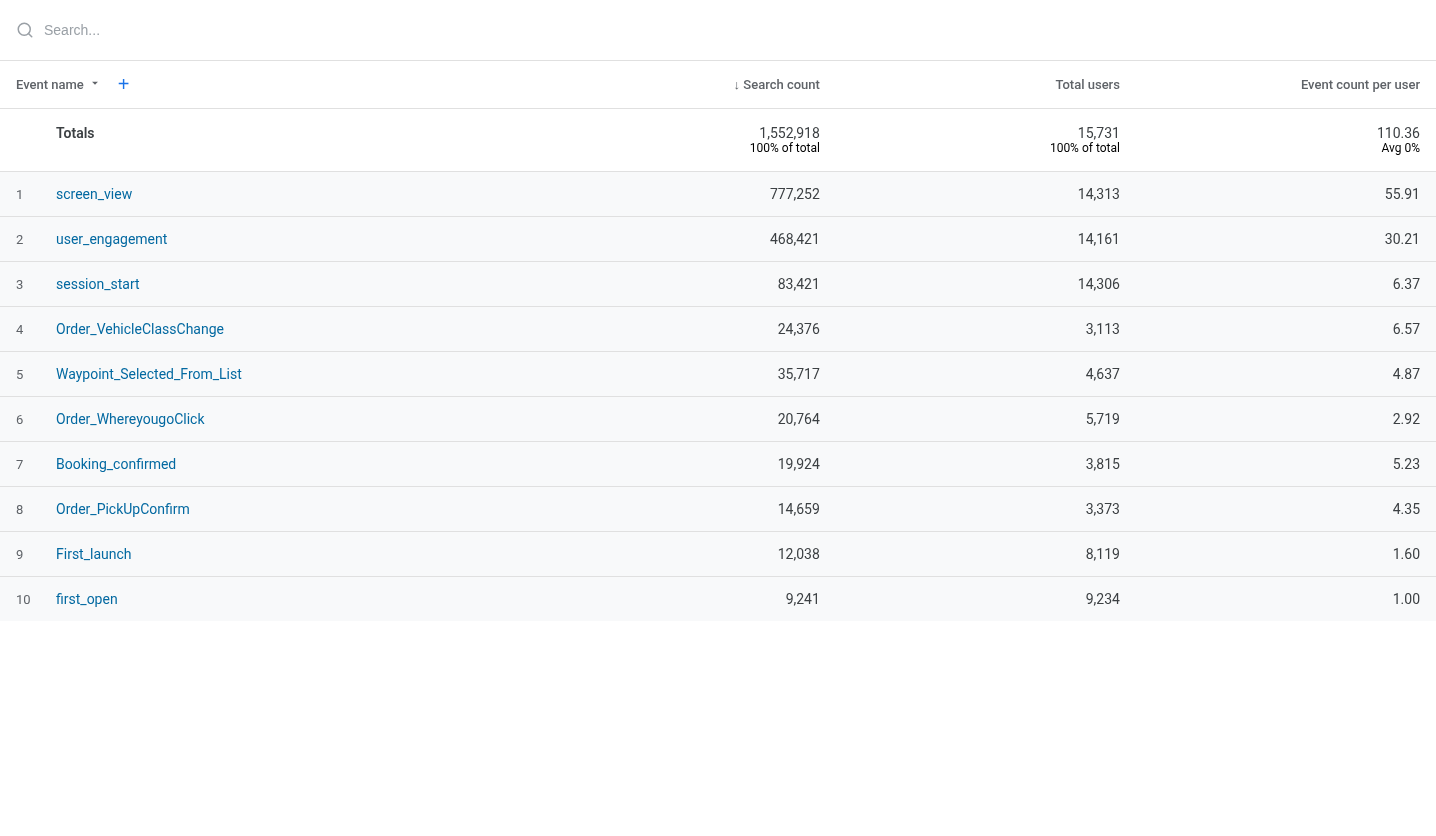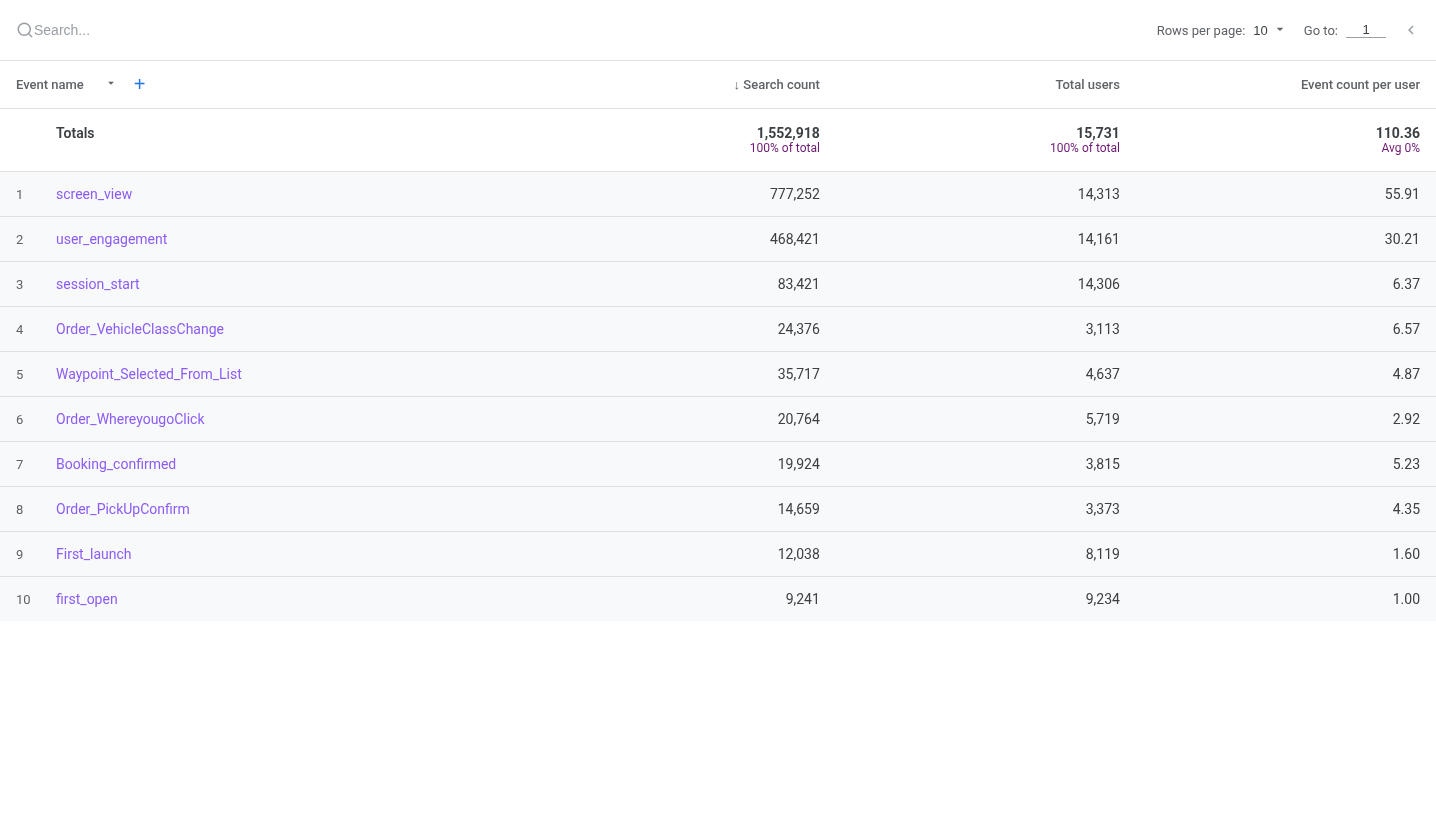--- a/index.html
+++ b/index.html
@@ -20,21 +20,21 @@
       align-items: center;
       justify-content: space-between;
       padding: 10px 16px;
       border-bottom: 1px solid #e0e0e0;
       height: 61px;
     }
 
     .search-container {
       display: flex;
       align-items: center;
-      gap: 0;
+      gap: 10px;
       color: #5f6368;
     }
 
     .search-icon-wrap {
       display: flex;
       align-items: center;
     }
 
     .search-input {
       border: none;
@@ -161,21 +161,21 @@
 
     .event-name-header {
       display: flex;
       align-items: center;
       gap: 8px;
     }
 
     .event-name-label {
       display: flex;
       align-items: center;
-      gap: 20px;
+      gap: 4px;
       color: #5f6368;
       cursor: pointer;
     }
 
     .chevron-icon {
       font-size: 11px;
       color: #5f6368;
     }
 
     .totals-row td {
@@ -188,29 +188,29 @@
       font-weight: 600;
       color: #3c4043;
       font-size: 14px;
     }
 
     .totals-value {
       text-align: right;
     }
 
     .totals-main {
-      font-weight: 700;
+      font-weight: 400;
       font-size: 14px;
       color: #3c4043;
       display: block;
     }
 
     .totals-sub {
       font-size: 12px;
-      color: #701a75;
+      color: #000000;
       display: block;
     }
 
     tbody tr {
       border-bottom: 1px solid #e0e0e0;
     }
 
     tbody tr:last-child {
       border-bottom: none;
     }
@@ -227,21 +227,21 @@
       padding: 14px 16px;
       font-size: 14px;
       color: #3c4043;
     }
 
     td.numeric {
       text-align: right;
     }
 
     .event-link {
-      color: #8b5cf6;
+      color: #0369a1;
       text-decoration: none;
       cursor: pointer;
     }
 
     .totals-row {
       border-bottom: 1px solid #e0e0e0;
     }
 
     .totals-left-cell {
       display: flex;
@@ -260,42 +260,20 @@
   <div class="search-container">
     <span class="search-icon-wrap">
       <svg width="18" height="18" viewBox="0 0 24 24" fill="none" stroke="#9aa0a6" stroke-width="2" stroke-linecap="round" stroke-linejoin="round">
         <circle cx="11" cy="11" r="8"></circle>
         <line x1="21" y1="21" x2="16.65" y2="16.65"></line>
       </svg>
     </span>
     <input class="search-input" type="text" placeholder="Search..." style="">
   </div>
 
-  <div class="pagination-controls">
-    <div class="rows-per-page">
-      <span>Rows per page:</span>
-      <button class="rows-select">
-        <span>10</span>
-        <span>
-          <svg width="16" height="16" viewBox="0 0 24 24" fill="#5f6368">
-              <path d="M7 10l5 5 5-5z"></path>
-            </svg>
-        </span>
-      </button>
-    </div>
-    <div class="go-to">
-      <span>Go to:</span>
-      <input class="go-to-input" type="text" value="1" style="">
-    </div>
-    <div class="nav-arrow">
-      <svg width="18" height="18" viewBox="0 0 24 24" fill="#9aa0a6">
-          <path d="M15.41 7.41L14 6l-6 6 6 6 1.41-1.41L10.83 12z"></path>
-        </svg>
-    </div>
-  </div>
 </div>
 
 <div class="table-container">
   <table>
     <thead>
       <tr>
         <th class="col-event-name">
           <div class="event-name-header">
             <span class="event-name-label">
               <span>Event name</span>

